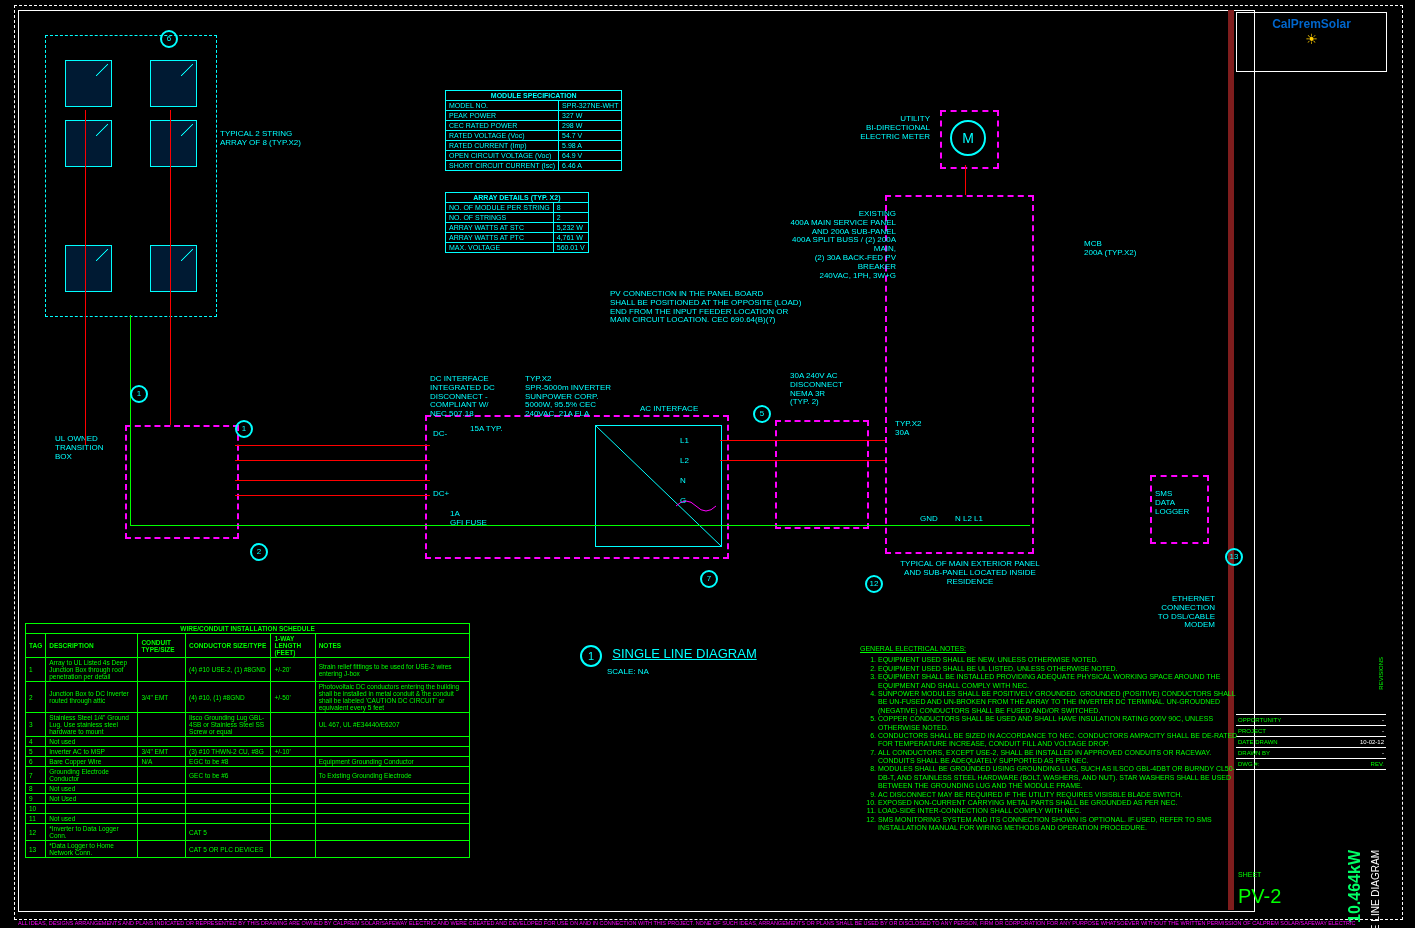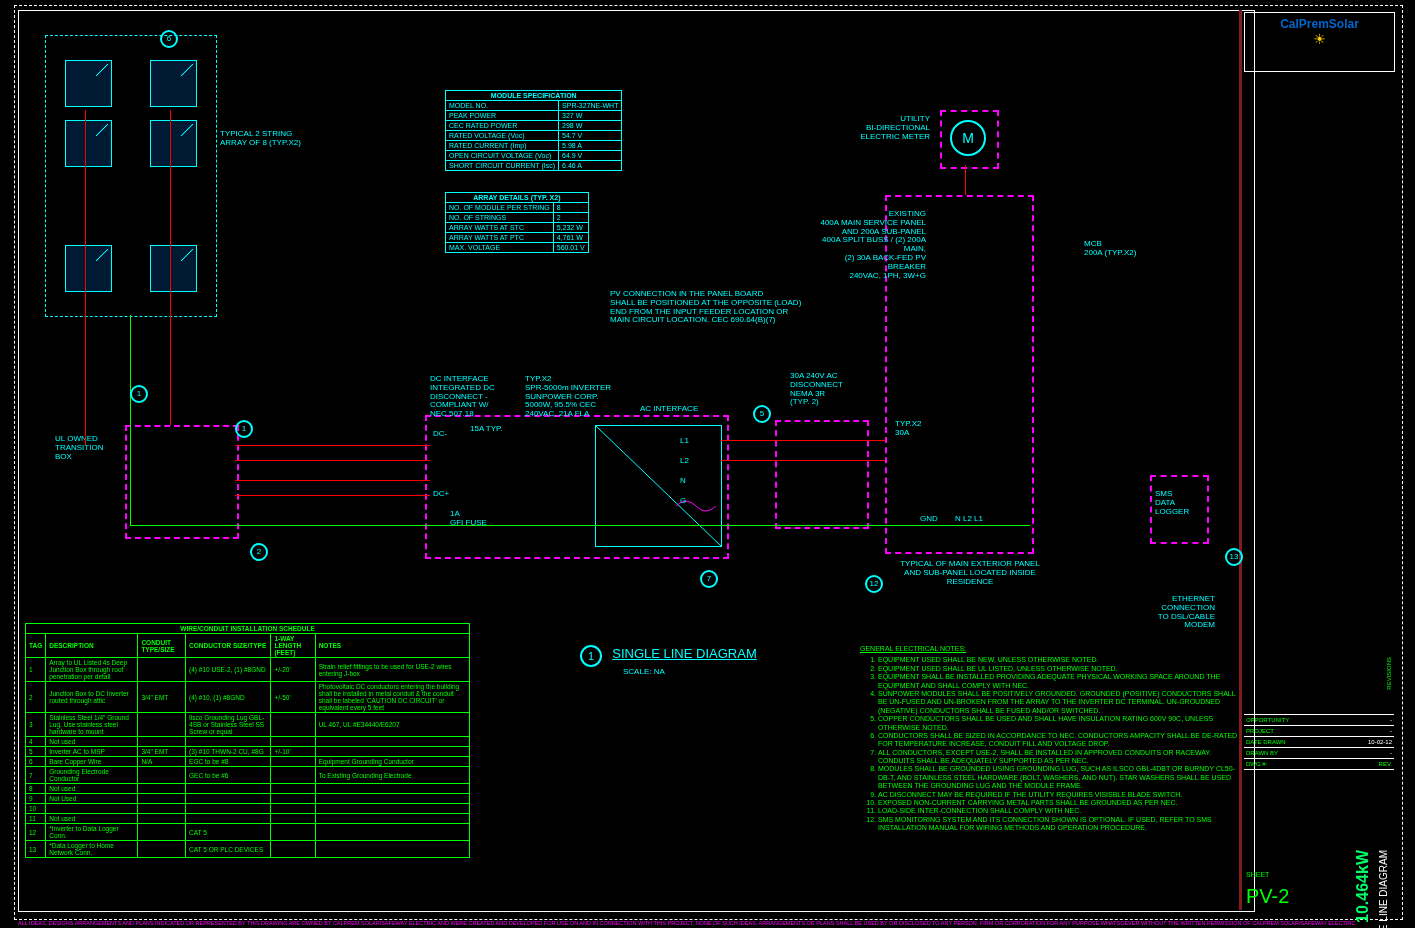--- a/index.html
+++ b/index.html
@@ -1,19 +1,19 @@
 <!DOCTYPE html>
 <html><head>
 <meta charset="utf-8">
 <style>
 body{margin:0;background:#000;color:#0ff;font-family:Arial,sans-serif;font-size:8px;overflow:hidden}
 .canvas{position:relative;width:1415px;height:928px;background:#000}
 .border-outer{position:absolute;left:14px;top:5px;width:1387px;height:913px;border:1px dashed #fff}
 .border-inner{position:absolute;left:18px;top:10px;width:1235px;height:900px;border:1px solid #fff}
-.title-block{position:absolute;right:18px;top:10px;width:155px;height:900px;border-left:3px solid #7f1d1d}
+.title-block{position:absolute;right:26px;top:10px;width:155px;height:900px;border-left:6px solid #7f1d1d}
 .logo-box{border:1px solid #fff;padding:4px;text-align:center;margin:2px}.green{color:#0f0}.magenta{color:#f0f}
 .box-m{border:2px dashed #f0f;position:absolute}
 .label{position:absolute;color:#0ff;line-height:1.1}
 .gnote{color:#0f0;font-size:7px;line-height:1.2}
 table{border-collapse:collapse;font-size:7px}
 td,th{border:1px solid #0ff;padding:1px 3px;color:#0ff;text-align:left}
 .sched td,.sched th{border:1px solid #0f0;color:#0f0;font-size:6.5px}
 .wire-r{position:absolute;background:#f00;height:1px}
 .wire-rv{position:absolute;background:#f00;width:1px}
 .wire-g{position:absolute;background:#0f0;height:1px}
@@ -159,21 +159,21 @@
 <div class="label" style="left:680px;top:477px">N</div>
 <div class="label" style="left:680px;top:497px">G</div>
 
 <div class="box-m" style="left:775px;top:420px;width:90px;height:105px"></div>
 <div class="label" style="left:790px;top:372px;white-space:pre-line">30A 240V AC
 DISCONNECT
 NEMA 3R
 (TYP. 2)</div>
 
 <div class="box-m" style="left:885px;top:195px;width:145px;height:355px"></div>
-<div class="label" style="left:816px;top:210px;white-space:pre-line;text-align:right;width:110px">EXISTING
+<div class="label" style="left:786px;top:210px;white-space:pre-line;text-align:right;width:110px">EXISTING
 400A MAIN SERVICE PANEL
 AND 200A SUB-PANEL
 400A SPLIT BUSS / (2) 200A MAIN,
 (2) 30A BACK-FED PV BREAKER
 240VAC, 1PH, 3W+G</div>
 <div class="label" style="left:1084px;top:240px;white-space:pre-line">MCB
 200A (TYP.X2)</div>
 <div class="label" style="left:895px;top:420px;white-space:pre-line">TYP.X2
 30A</div>
 <div class="label green" style="left:920px;top:515px">GND</div>
@@ -210,21 +210,21 @@
 <div class="wire-r" style="left:720px;top:460px;width:165px"></div>
 <div class="wire-g" style="left:130px;top:525px;width:900px"></div>
 <div class="wire-gv" style="left:130px;top:315px;height:210px"></div>
 <div class="wire-rv" style="left:85px;top:110px;height:335px"></div>
 <div class="wire-rv" style="left:170px;top:110px;height:315px"></div>
 <div class="wire-rv" style="left:965px;top:165px;height:30px"></div>
 
 <div style="position:absolute;left:580px;top:645px">
 <div class="circle" style="position:relative;display:inline-block;width:18px;height:18px;line-height:18px;font-size:11px;vertical-align:middle">1</div>
 <span style="font-size:13px;text-decoration:underline;margin-left:8px">SINGLE LINE DIAGRAM</span><br>
-<span style="margin-left:43px;font-size:8px">SCALE: NA</span>
+<span style="margin-left:27px;font-size:8px">SCALE: NA</span>
 </div>
 
 <div style="position:absolute;left:25px;top:623px">
 <table class="sched" style="width:445px">
 <tbody>
           <tr>
             <th colspan="6" style="text-align:center">WIRE/CONDUIT INSTALLATION SCHEDULE</th>
           </tr>
 <tr>
             <th>TAG</th>

